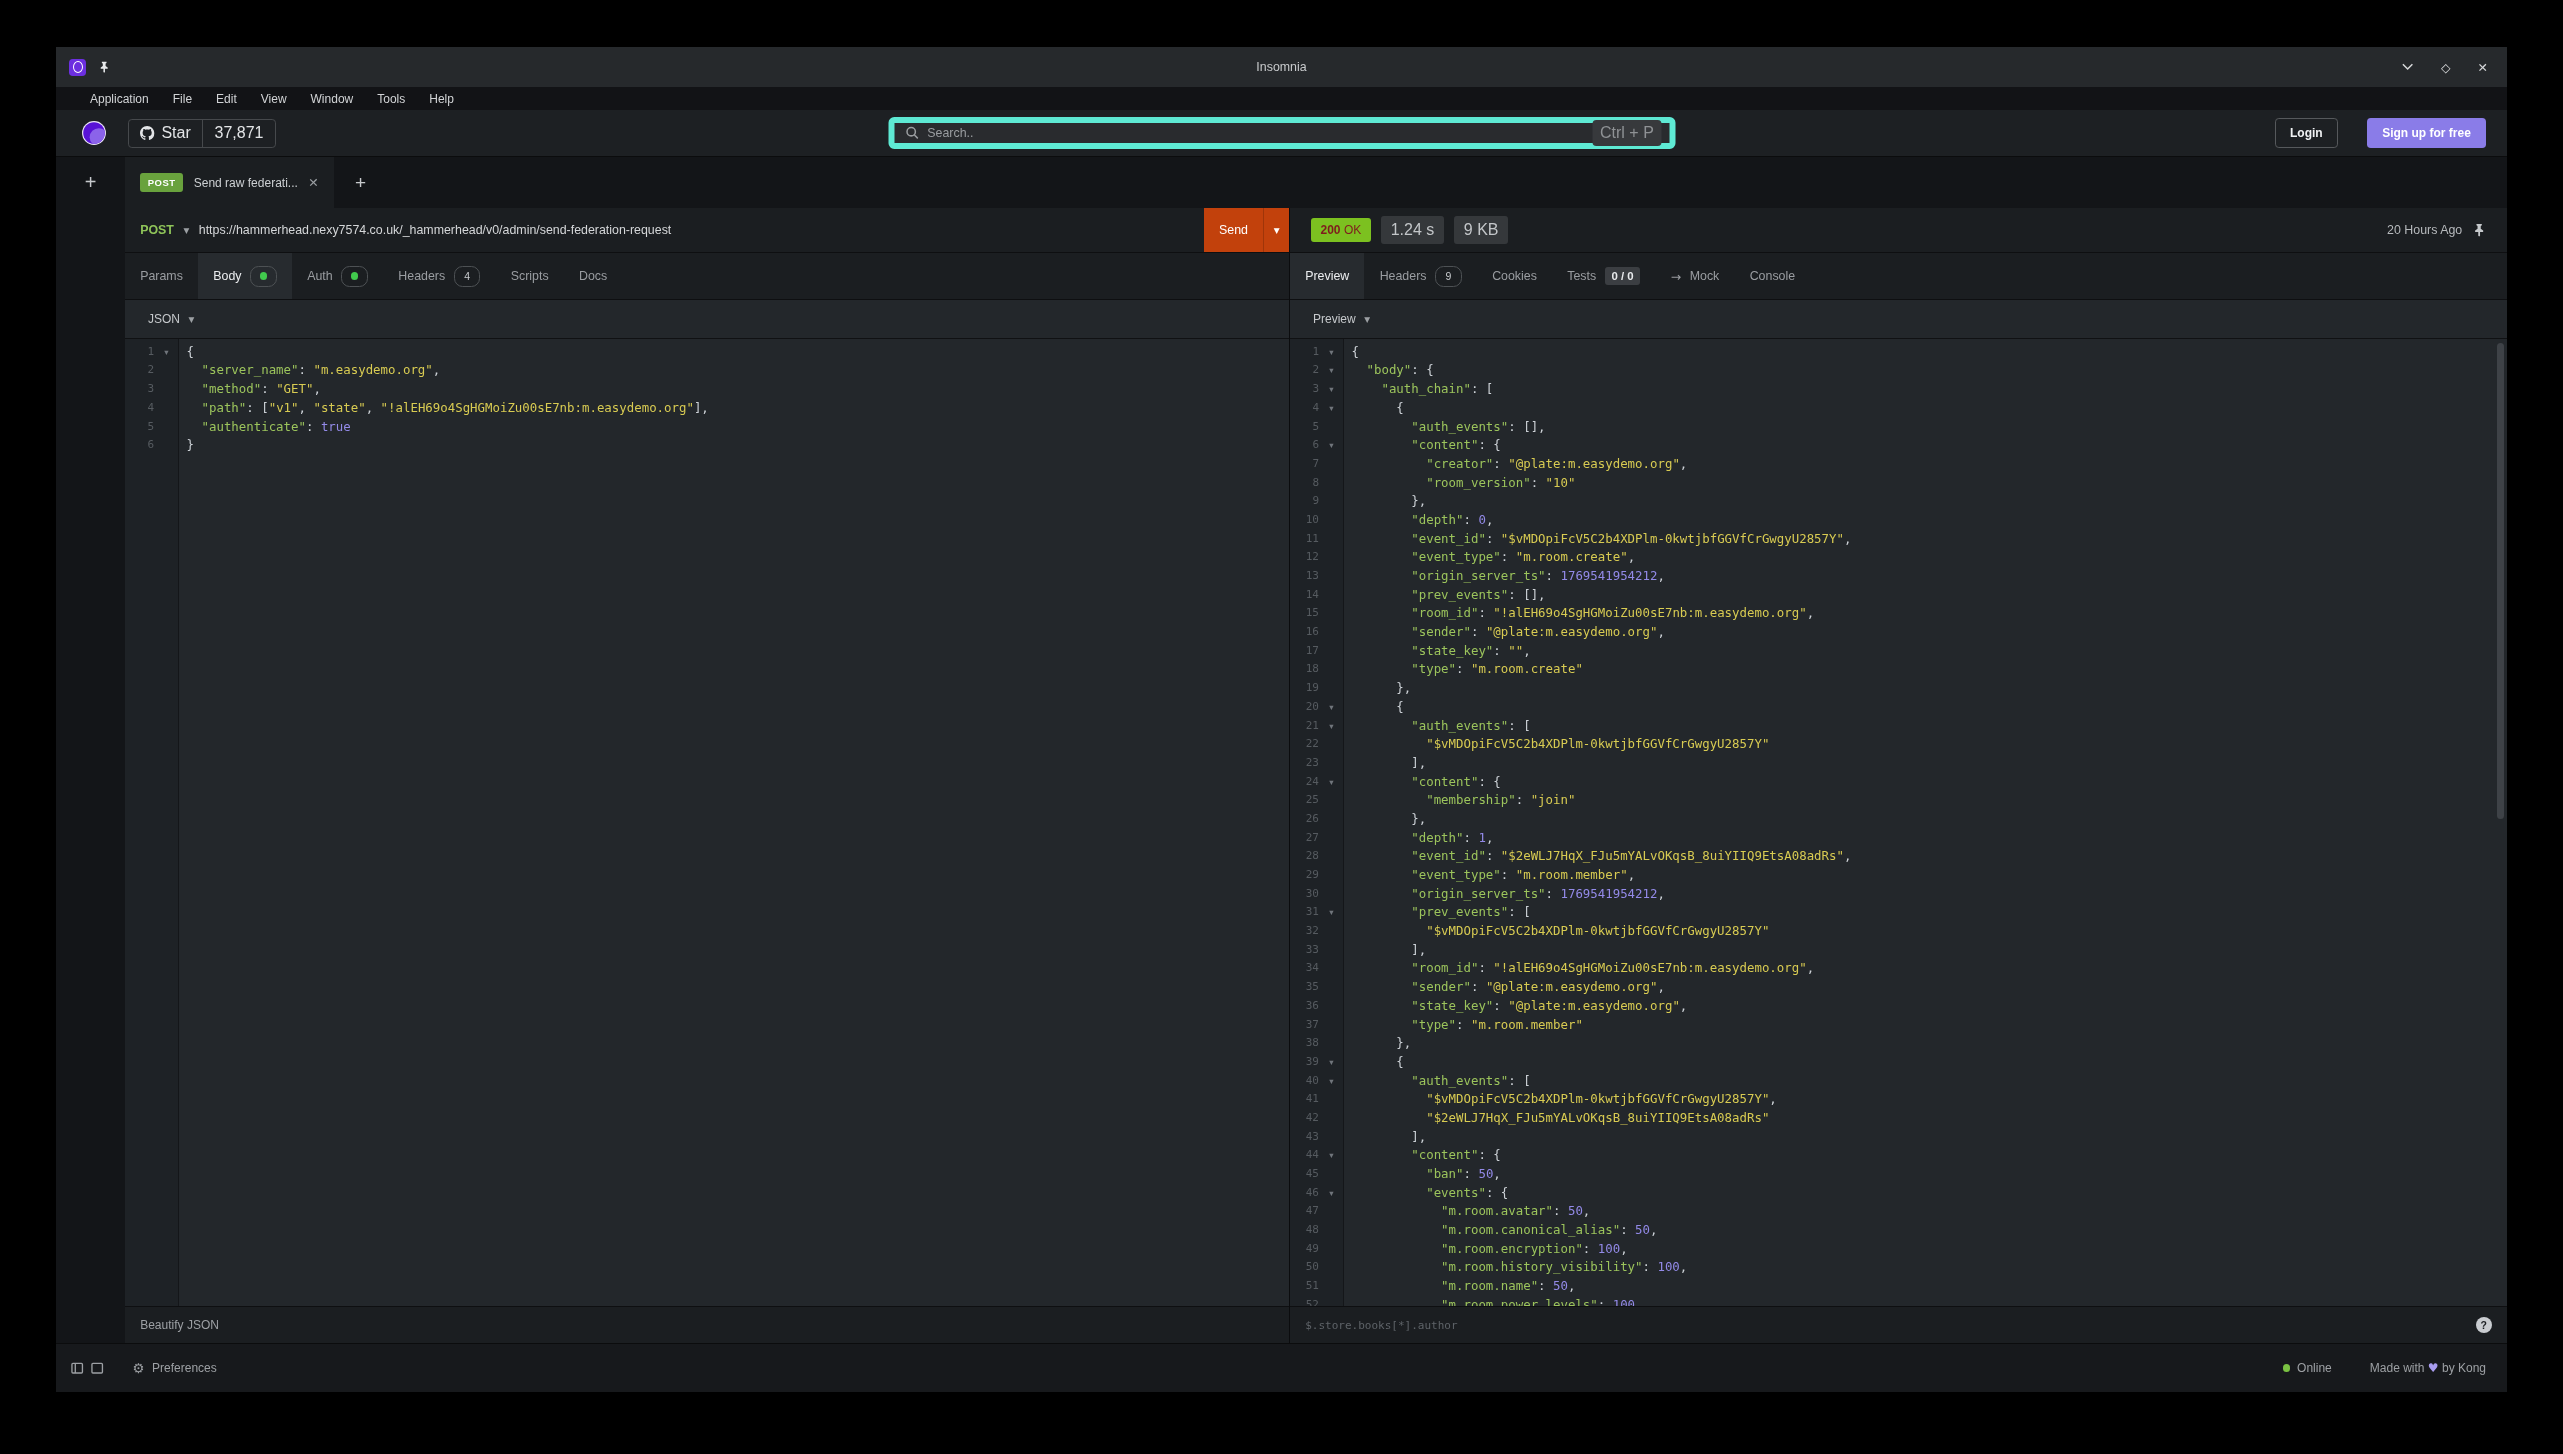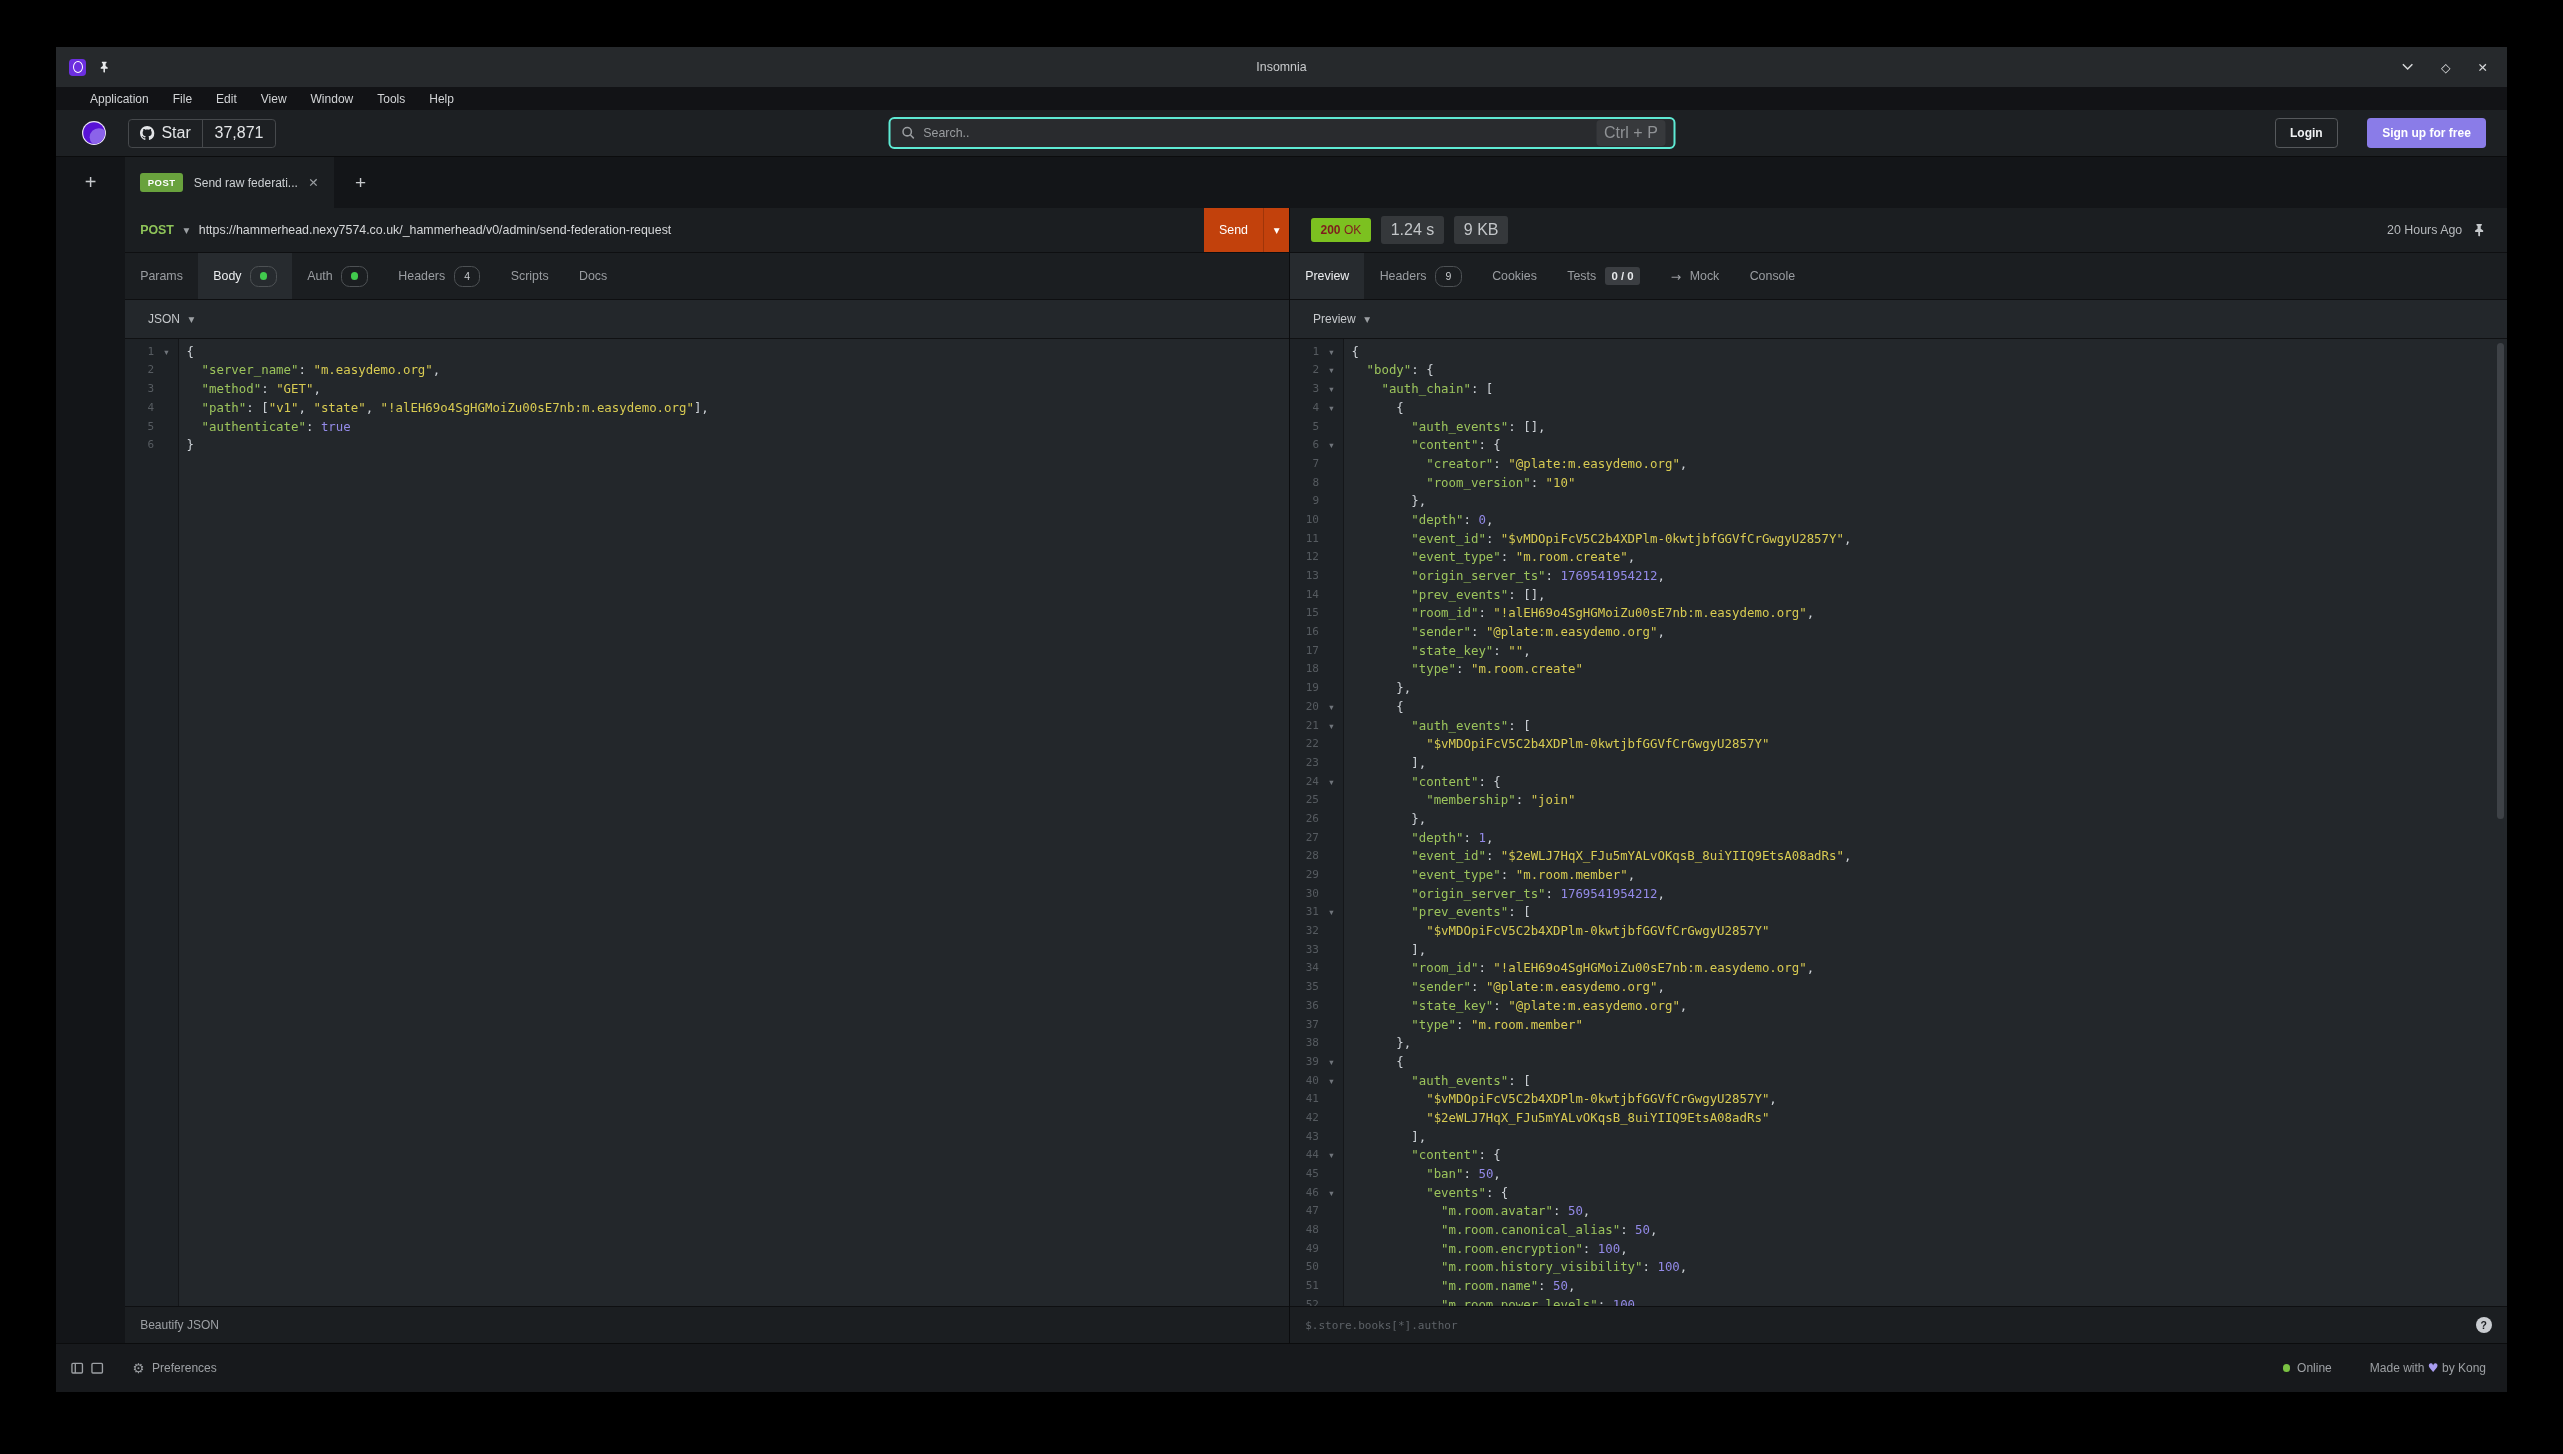--- a/index.html
+++ b/index.html
@@ -20,21 +20,21 @@
   .menubar{height:23px;background:#121316;display:flex;align-items:center;gap:24px;padding-left:34px;font-size:12px;color:#d2d4d6;flex:none;}
   .menubar span{cursor:default;}
 
   
   .appheader{height:46px;background:#1d2023;border-bottom:1px solid #0b0c0d;display:flex;align-items:center;position:relative;flex:none;}
   .hd-logo{margin-left:25px;flex:none;}
   .star-widget{display:flex;align-items:stretch;height:27px;border:1px solid #46494c;border-radius:3.8px;margin-left:21px;color:#e3e5e7;font-size:16px;}
   .star-widget .seg{display:flex;align-items:center;padding:0 11.4px;gap:6.7px;}
   .star-widget .seg+.seg{border-left:1px solid #46494c;}
   .gh-icon{width:14.3px;height:14.3px;fill:#e3e5e7;}
-  .searchbox{position:absolute;left:50%;transform:translateX(-50%);width:787px;height:32px;background:#292b2e;border:2px solid #5eead4;border-radius:5.7px;display:flex;align-items:center;padding:0 7.6px 0 11.4px;box-sizing:border-box;}
+  .searchbox{position:absolute;left:50%;transform:translateX(-50%);width:787px;height:32px;background:#292b2e;border:6px solid #5eead4;border-radius:5.7px;display:flex;align-items:center;padding:0 7.6px 0 11.4px;box-sizing:border-box;}
   .searchbox .mag{width:13.3px;height:13.3px;stroke:#9a9da0;stroke-width:1.6;fill:none;flex:none;}
   .searchbox .ph{margin-left:8.6px;font-size:12.4px;color:#9a9da0;flex:1;}
   .kbd-chip{background:#37393c;color:#8f9295;font-size:16px;border-radius:3.8px;padding:3.8px 7.6px;}
   .hd-right{margin-left:auto;display:flex;align-items:center;gap:29px;padding-right:21px;padding-left:18px;}
   .btn-login{border:1px solid #56595c;border-radius:3.8px;color:#f0f2f4;font-size:12px;font-weight:bold;padding:6.7px 14.3px;background:transparent;}
   .btn-signup{background:#8a7ce8;border-radius:3.8px;color:#fff;font-size:12px;font-weight:bold;padding:7.6px 15.2px;}
 
   
   .main{flex:1;display:flex;min-height:0;}
   .rail{width:69px;background:#131518;display:flex;flex-direction:column;align-items:center;flex:none;}

